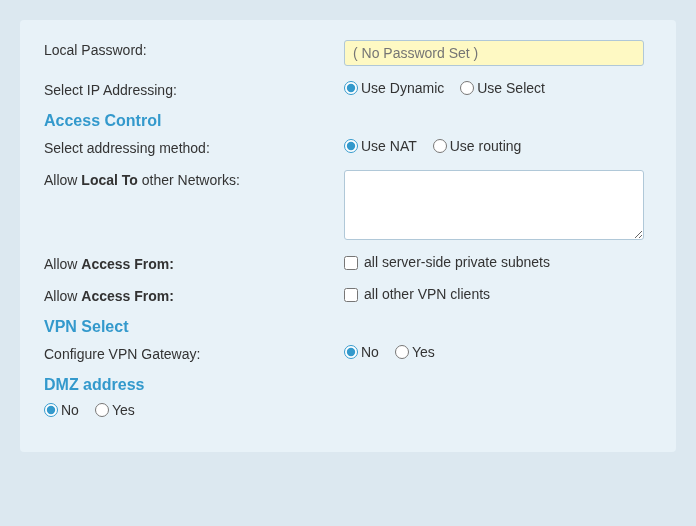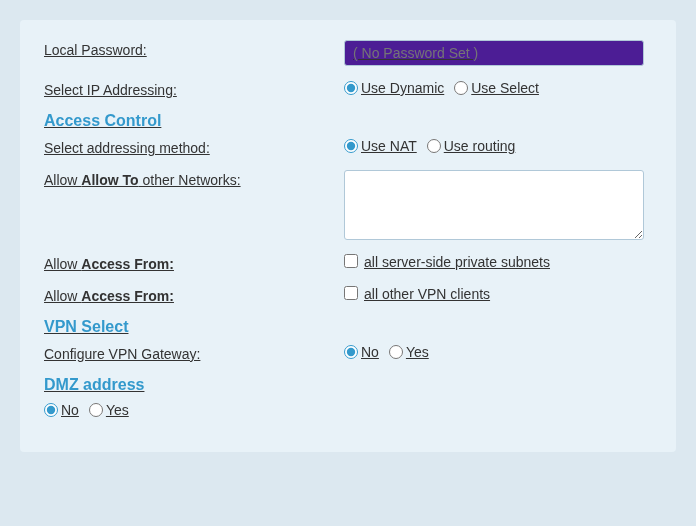--- a/index.html
+++ b/index.html
@@ -9,21 +9,20 @@
       font-family: Arial, sans-serif;
       font-size: 14px;
       color: #333;
       padding: 20px;
     }
 
     .form-container {
       background-color: #e8f2f8;
       border-radius: 4px;
       padding: 20px 24px;
-      text-decoration: underline;
     }
 
     .form-row {
       display: flex;
       align-items: flex-start;
       margin-bottom: 14px;
     }
 
     .form-label {
       flex: 0 0 300px;
@@ -48,28 +47,29 @@
       font-weight: bold;
       margin-top: 10px;
       margin-bottom: 8px;
     }
 
     input[type="text"] {
       width: 300px;
       padding: 4px 8px;
       border: 1px solid #b0c8d8;
       border-radius: 3px;
-      background: #4c1d95;
+      background: #fef9c3;
       font-size: 14px;
       color: #888;
     }
 
     .radio-group {
       display: flex;
       align-items: center;
+      gap: 6px;
     }
 
     .radio-group label {
       display: flex;
       align-items: center;
       gap: 3px;
       cursor: pointer;
       font-size: 14px;
       margin-right: 10px;
     }
@@ -95,21 +95,21 @@
       border: 1px solid #b0c8d8;
       background: #fff;
       border-radius: 3px;
       resize: both;
       font-size: 14px;
       padding: 4px;
     }
 
     .checkbox-row {
       display: flex;
-      align-items: flex-start;
+      align-items: flex-end;
       font-size: 14px;
     }
 
     .divider-section {
       margin-top: 6px;
     }
   </style>
 </head>
 <body>
 
@@ -147,21 +147,21 @@
       </label>
       <label>
         <input type="radio" name="addressing_method" value="routing" style="">
         <span>Use routing</span>
       </label>
     </div>
   </div>
 
   <div class="form-row">
     <div class="form-label">
-      <span>Allow </span><b>Allow To</b><span> other Networks:</span>
+      <span>Allow </span><b>Local To</b><span> other Networks:</span>
     </div>
     <div class="form-control">
       <textarea class="networks-textarea" style=""></textarea>
     </div>
   </div>
 
   <div class="form-row">
     <div class="form-label">
       <span>Allow </span><b>Access From:</b>
     </div>

